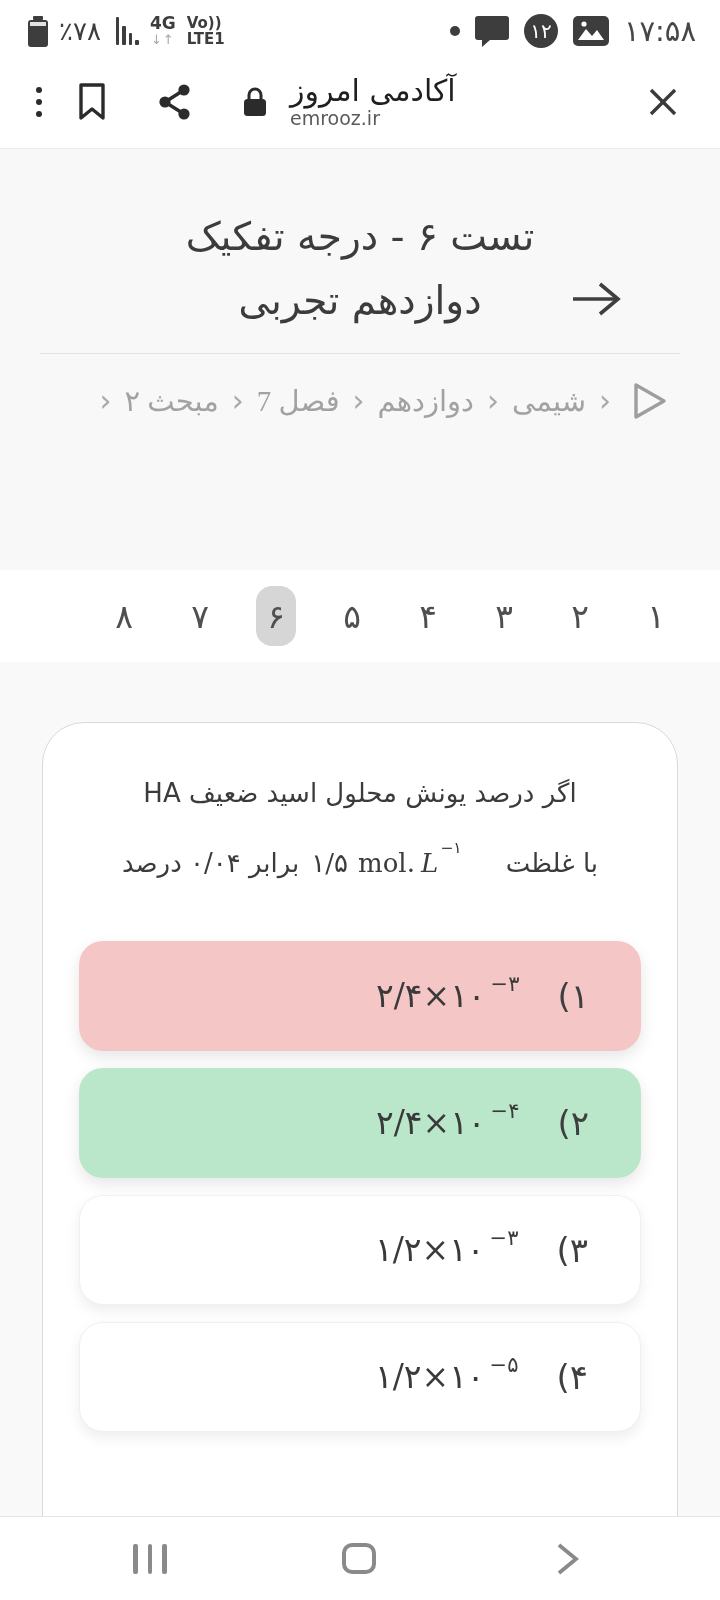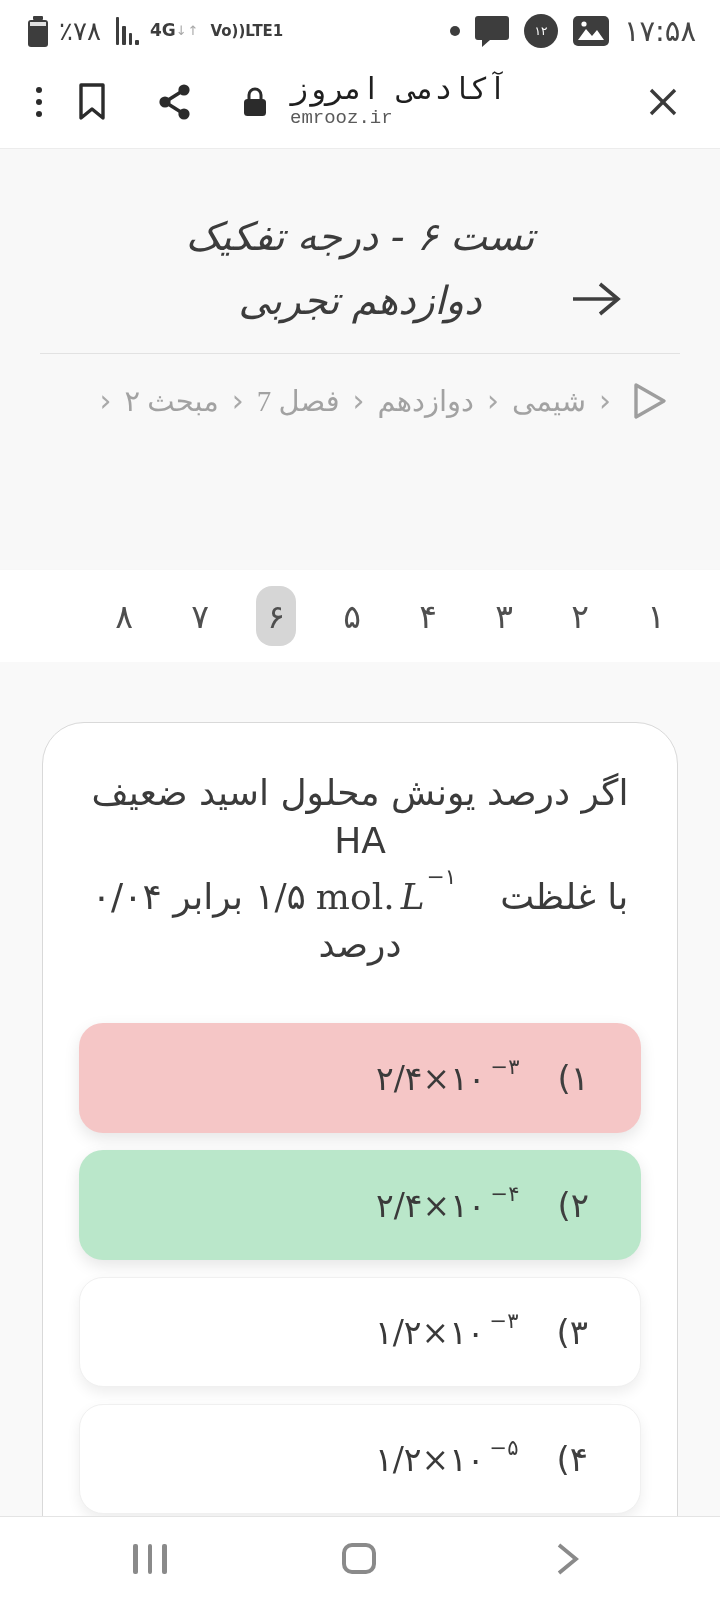--- a/index.html
+++ b/index.html
@@ -15,68 +15,68 @@
     display:flex;justify-content:space-between;align-items:center;padding:6px 24px 0 28px;}
   .sb-left{display:flex;align-items:center;gap:11px;}
   .battery{display:flex;flex-direction:column;align-items:center;}
   .battery-cap{width:10px;height:4px;background:#3d3d3d;border-radius:1px;}
   .battery-body{width:20px;height:27px;background:#3d3d3d;border-radius:3px;position:relative;}
   .battery-gap{position:absolute;top:2px;left:2px;right:2px;height:4px;background:#fff;opacity:.85;}
   .sb-percent{font-size:26px;color:#3d3d3d;direction:ltr;}
   .signal{display:flex;align-items:flex-end;gap:3px;height:28px;margin-left:4px;}
   .signal .bar{width:3.5px;background:#3d3d3d;border-radius:1px;}
   .b1{height:28px}.b2{height:19px}.b3{height:12px}.b4{height:5px}
-  .net{display:flex;flex-direction:row;align-items:center;line-height:1.05;}
+  .net{display:flex;flex-direction:column;align-items:center;line-height:1.05;}
   .net-4g{font-size:17px;font-weight:bold;color:#3d3d3d;}
   .net-arrows{font-size:13px;color:#a8a8a8;letter-spacing:1px;}
-  .volte{display:flex;line-height:1.1;font-size:15px;font-weight:bold;color:#3d3d3d;}
+  .volte{display:flex;flex-direction:column;line-height:1.1;font-size:15px;font-weight:bold;color:#3d3d3d;}
   .sb-right{display:flex;align-items:center;gap:14px;}
   .notif-dot{width:10px;height:10px;border-radius:50%;background:#3d3d3d;}
   .badge{width:34px;height:34px;border-radius:50%;background:#3d3d3d;color:#fff;
-    font-size:12px;display:flex;align-items:center;justify-content:center;direction:ltr;}
+    font-size:20px;display:flex;align-items:center;justify-content:center;direction:ltr;}
   .sb-time{font-size:29px;color:#474747;direction:ltr;}
 
   
   .browser-header{position:absolute;top:56px;left:0;right:0;height:92px;background:#fff;
-    display:flex;align-items:center;padding:0 26px;font-family:Liberation Mono, monospace;}
+    display:flex;align-items:center;padding:0 26px;}
   .menu-dots{display:flex;flex-direction:column;gap:6px;margin:0 34px 0 10px;}
   .menu-dots span{width:6px;height:6px;border-radius:50%;background:#2b2b2b;}
   .hdr-icon{margin-right:46px;display:flex;align-items:center;}
   .site-block{display:flex;flex-direction:column;line-height:1.15;margin-left:4px;}
   .site-name{font-size:30px;color:#1f1f1f;}
   .site-domain{font-size:19px;color:#5a5a5a;direction:ltr;text-align:left;}
   .close-btn{margin-left:auto;margin-right:14px;display:flex;}
 
   
   .title-section{position:absolute;top:148px;left:0;right:0;height:422px;background:#f8f8f8;
     border-top:1px solid #ececec;}
-  .page-title{padding-top:56px;text-align:center;direction:rtl;font-style:italic;}
+  .page-title{padding-top:56px;text-align:center;direction:rtl;}
   .page-title div{font-size:39px;line-height:64px;font-weight:500;color:#3c3c3c;}
   .back-arrow{position:absolute;right:95px;top:128px;}
   .divider{margin:20px 40px 0;border-top:1px solid #e2e2e2;}
   .breadcrumb{direction:rtl;padding:24px 50px 0;color:#a2a2a2;font-size:29px;}
   .bc-line{display:flex;align-items:center;gap:13px;line-height:46px;}
   .crumb-sep{color:#a9a9a9;font-size:30px;}
   .crumb-item{white-space:nowrap;font-family:Liberation Serif, serif;}
   .play-icon{display:flex;margin-left:4px;}
 
   
   .pagination{position:absolute;top:570px;left:0;right:0;height:92px;background:#fff;
     display:flex;direction:rtl;align-items:center;gap:36px;padding-right:44px;
     box-shadow:0 3px 6px rgba(0,0,0,0.05);}
   .page-num{min-width:40px;height:60px;display:flex;align-items:center;justify-content:center;
     font-size:33px;color:#4f4f4f;border-radius:16px;}
   .page-num.active{background:#d6d6d6;}
 
   
   .content{position:absolute;top:662px;left:0;right:0;bottom:84px;background:#f9f9f9;overflow:hidden;}
   .question-card{margin:60px 42px 0;background:#fff;border:1px solid #d9d9d9;border-radius:42px;height:920px;}
-  .question{direction:rtl;text-align:center;padding:46px 28px 0;font-size:36px;line-height:48px;color:#3b3b3b;}
+  .question{direction:rtl;text-align:center;padding:46px 28px 0;font-size:26px;line-height:48px;color:#3b3b3b;}
   .q-math{direction:ltr;unicode-bidi:isolate;display:inline-block;
-    font-family:"DejaVu Serif","DejaVu Sans",serif;margin:0 44px 0 12px;}
+    font-family:"DejaVu Serif","DejaVu Sans",serif;margin:16px 44px 0 12px;}
   .q-math .unit{margin-left:10px;}
   .q-math .mvar{font-style:italic;margin-left:6px;font-family:"DejaVu Serif",serif;}
   .q-math sup{font-size:0.6em;position:relative;top:-0.55em;margin-left:2px;}
 
   .options{margin-top:54px;}
   .option{direction:rtl;height:110px;border-radius:24px;margin:0 36px 17px;
     display:flex;align-items:center;padding-right:52px;gap:38px;
     box-shadow:0 6px 16px rgba(0,0,0,0.10);}
   .option.default{background:#fff;border:1px solid #f0f0f0;box-shadow:0 6px 14px rgba(0,0,0,0.07);}
   .option.incorrect{background:#f5c6c6;}

